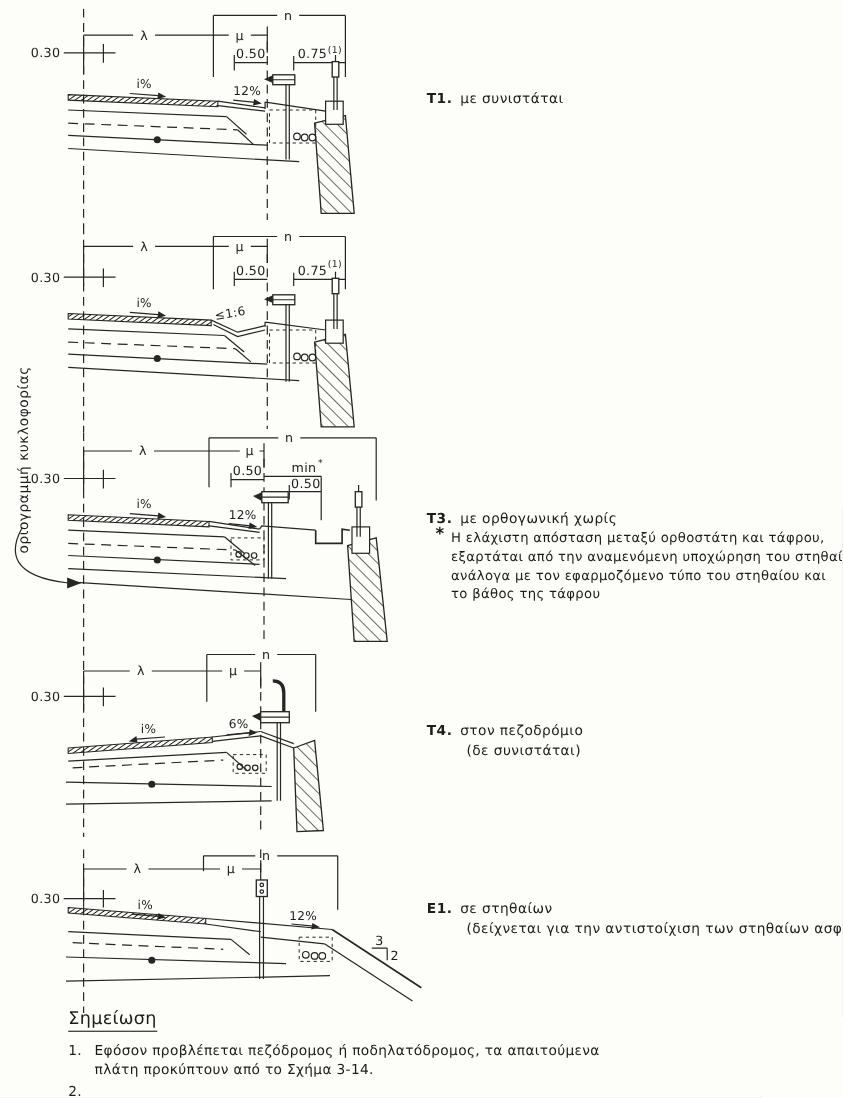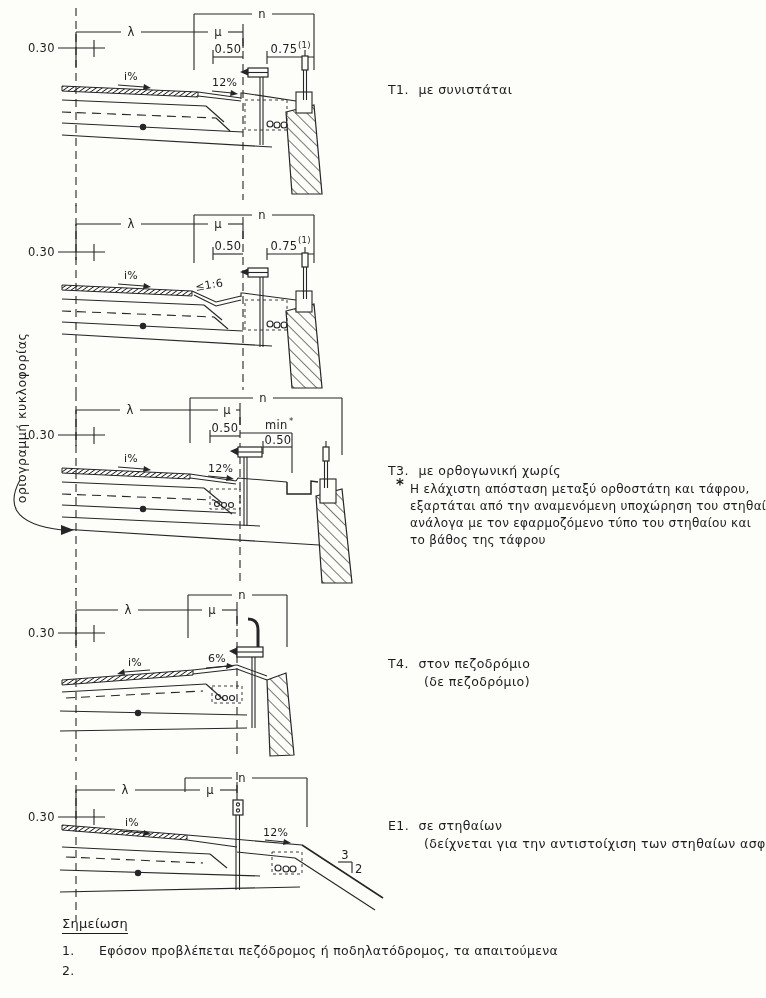--- a/index.html
+++ b/index.html
@@ -8,32 +8,32 @@
   .dwg{position:absolute;}
   svg text{font-family:"DejaVu Sans",sans-serif;fill:#1c1c1c;font-size:11px;letter-spacing:.3px;}
   svg text.small{font-size:8.5px;}
   svg text.dim{font-size:11.5px;}
   .ln{stroke:#262626;stroke-width:1.1;fill:none;}
   .thk{stroke-width:1.5;}
   .dash{stroke-dasharray:8 5;}
   .dsh2{stroke-dasharray:9 6;}
   .dot3{stroke-dasharray:3 3;stroke-width:.9;}
   .lbl{position:absolute;font-size:12.5px;letter-spacing:.4px;white-space:nowrap;}
-  .lbl .code{display:inline-block;min-width:26px;}
+  .lbl .code{display:inline-block;min-width:26px;font-weight:bold;}
   .sub{margin-left:36px;margin-top:3px;}
   .fnote{position:absolute;font-size:12px;letter-spacing:.3px;line-height:17px;}
   .fnote .star{position:absolute;left:8px;top:-4px;font-size:15px;font-weight:bold;}
   .fnote .fl{margin-left:22px;white-space:nowrap;}
   .vlabel{position:absolute;left:21px;top:418px;transform:translate(-50%,-50%) rotate(-90deg);
           font-size:12.5px;letter-spacing:.5px;white-space:nowrap;}
   #notes{position:absolute;left:62px;top:916px;font-size:12.5px;letter-spacing:.3px;}
-  #notes .nh{display:inline-block;border-bottom:1.3px solid #1c1c1c;padding-bottom:2px;margin-bottom:8px;font-size:13px;}
+  #notes .nh{display:inline-block;border-bottom:1.3px solid #1c1c1c;padding-bottom:2px;margin-bottom:8px;font-size:16px;}
   #notes .item{display:flex;margin-bottom:3px;line-height:17px;}
   #notes .num{width:24px;flex:none;}
-  #notes .nl{white-space:nowrap;margin-left:13px;}
+  #notes .nl{white-space:nowrap;}
 </style>
 </head>
 <body>
 
 <div id="page">
 
   <svg width="0" height="0" style="position:absolute">
     <defs>
       <pattern id="asph" width="3.4" height="3.4" patternUnits="userSpaceOnUse" patternTransform="rotate(55)">
         <line x1="0" y1="0" x2="0" y2="3.4" stroke="#161616" stroke-width="1.7"></line>
@@ -441,35 +441,36 @@
     <span class="star">*</span>
     <div class="fl">Η ελάχιστη απόσταση μεταξύ ορθοστάτη και τάφρου,</div>
     <div class="fl">εξαρτάται από την αναμενόμενη υποχώρηση του στηθαίου,</div>
     <div class="fl">ανάλογα με τον εφαρμοζόμενο τύπο του στηθαίου και</div>
     <div class="fl">το βάθος της τάφρου</div>
   </div>
 
   <div class="lbl" style="left:388px;top:656px">
     <span class="code">T4.</span>
     <span>στον πεζοδρόμιο</span>
-    <div class="sub">(δε πεζοδρόμιο)</div>
+    <div class="sub">(δε συνιστάται)</div>
   </div>
 
   <div class="lbl" style="left:388px;top:818px">
     <span class="code">E1.</span>
     <span>σε στηθαίων</span>
     <div class="sub">(δείχνεται για την αντιστοίχιση των στηθαίων ασφαλείας)</div>
   </div>
 
   <div id="notes">
     <div class="nh">Σημείωση</div>
     <div class="item">
       <span class="num">1.</span>
       <span>
         <div class="nl">Εφόσον προβλέπεται πεζόδρομος ή ποδηλατόδρομος, τα απαιτούμενα</div>
+        <div class="nl">πλάτη προκύπτουν από το Σχήμα 3-14.</div>
       </span>
     </div>
     <div class="item">
       <span class="num">2.</span>
     </div>
   </div>
 
 </div>
 
 </body></html>

